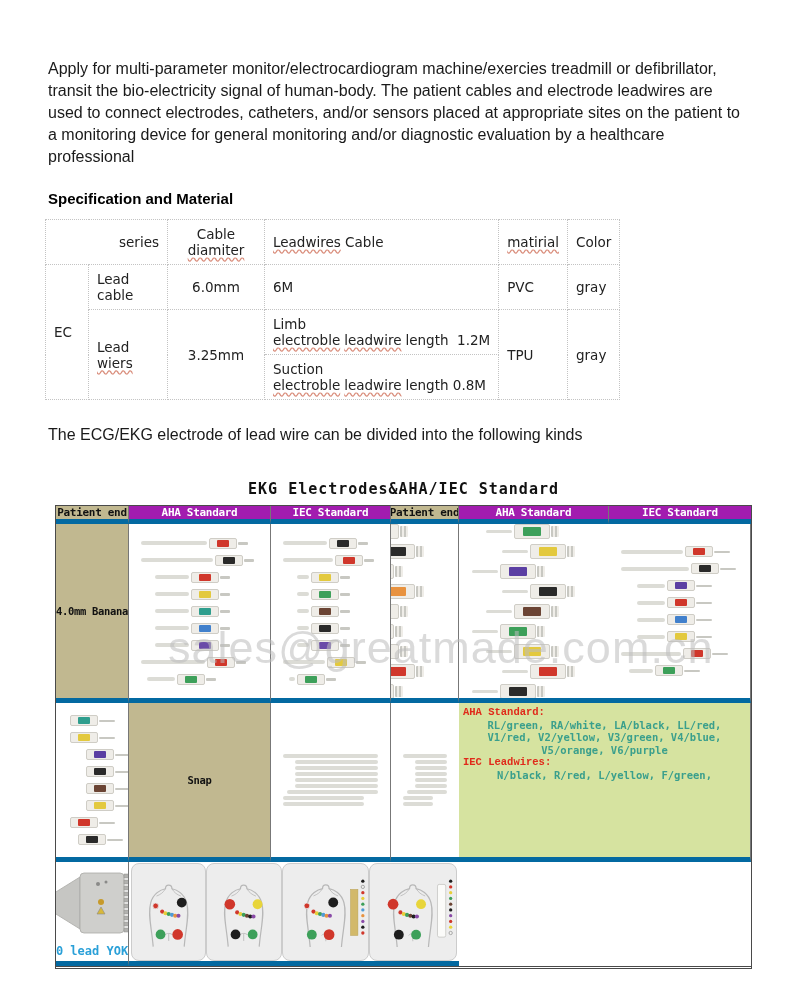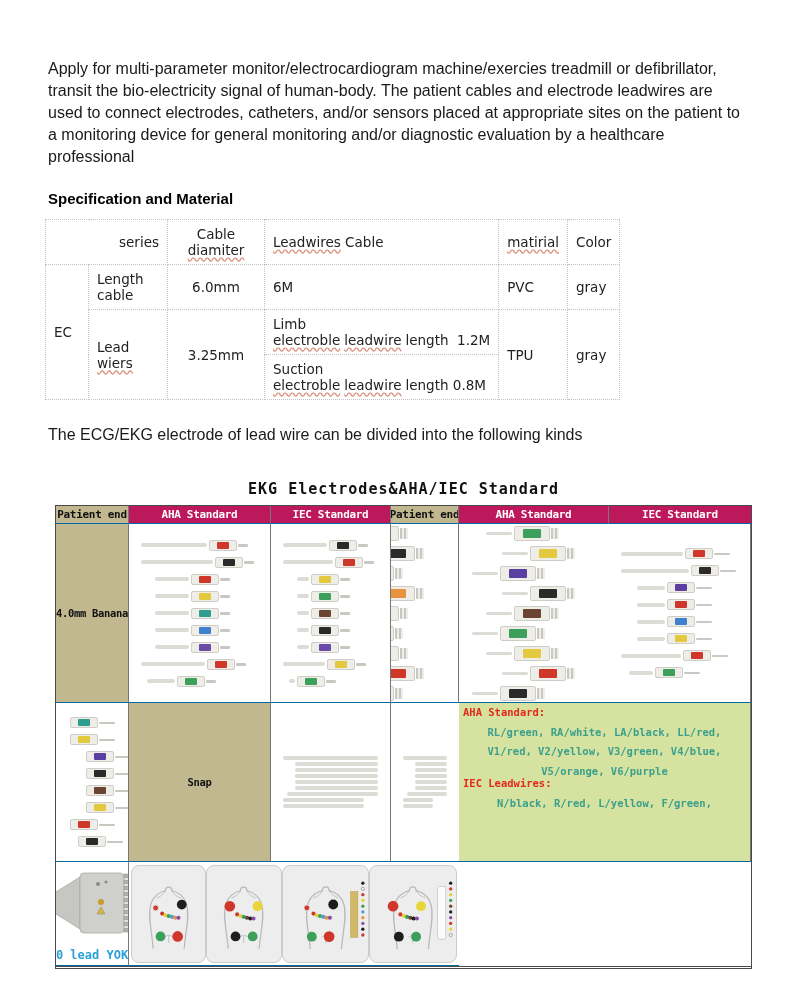--- a/index.html
+++ b/index.html
@@ -20,25 +20,25 @@
   table.spec td.c5{width:32px;}
   table.spec tr{height:45px;}
   .ta-r{text-align:right;}
   .sp{text-decoration:underline;text-decoration-style:wavy;text-decoration-color:#d98c7a;text-underline-offset:2px;}
   .gapL{margin-left:4px;}
 
   
   .fig-wrap{position:relative;margin-left:7px;margin-top:34px;width:697px;}
   .fig-title{font-family:"DejaVu Sans Mono",monospace;font-weight:bold;font-size:15px;letter-spacing:1px;text-align:center;margin-bottom:7px;color:#111;}
   .fig{display:grid;grid-template-columns:73px 142px 120px 68px 150px 142px;grid-template-rows:18px 179px 159px 104px;border:1px solid #4a4a4a;border-bottom:3px double #4a4a4a;position:relative;background:#fff;}
-  .cell{border-right:1px solid #777;border-bottom:1px solid #0369a1;box-sizing:border-box;overflow:hidden;position:relative;}
+  .cell{border-right:1px solid #777;border-bottom:5px solid #0369a1;box-sizing:border-box;overflow:hidden;position:relative;}
   .cell:last-child,.cr{border-right:none;}
   .hdr{display:flex;align-items:center;justify-content:center;font-family:"DejaVu Sans Mono",monospace;font-weight:bold;font-size:11px;letter-spacing:-0.3px;white-space:nowrap;}
   .hdr-tan{background:#c1b890;color:#111;}
-  .hdr-blue{background:#be185d;color:#fff;}
+  .hdr-blue{background:#a21caf;color:#fff;}
   .lbl{background:#c1b890;display:flex;align-items:center;justify-content:center;font-family:"DejaVu Sans Mono",monospace;font-weight:bold;font-size:10.5px;letter-spacing:-0.3px;color:#111;white-space:nowrap;}
 
   .photo-cell{background:#fff;display:flex;flex-direction:column;justify-content:center;padding:10px 12px;gap:6px;}
   .lead{display:flex;align-items:center;}
   .wire{flex:1;height:4px;background:#dcdcd6;border-radius:2px;}
   .conn{width:26px;height:9px;background:#efede8;border:1px solid #cfcdc6;border-radius:2px;display:flex;align-items:center;justify-content:center;margin-left:2px;flex:none;}
   .band{width:12px;height:7px;border-radius:1px;flex:none;}
   .tip{width:10px;height:3px;background:#c8c8c2;border-radius:1px;margin-left:1px;flex:none;}
 
   .style-banana .lead:nth-child(1){margin-right:10px;}
@@ -63,22 +63,22 @@
   .style-grabber .lead:nth-child(odd){margin-right:16px;}
   .style-grabber .lead:nth-child(3n){margin-right:30px;}
 
   .style-snap{gap:2px;}
   .style-snap .lead:nth-child(n+2):nth-child(-n+6){margin-left:12px;}
   .style-snap .lead:nth-child(7){margin-left:4px;}
   .style-snap .lead:nth-child(n+8){margin-right:14px;}
 
   
   .std-cell{grid-column:span 2;background:#d6e3a0;font-family:"DejaVu Sans Mono",monospace;font-size:10.5px;line-height:12.5px;padding:3px 4px;font-weight:bold;}
-  .std-title{color:#e02a1a;text-align:left;}
-  .std-line{color:#3a9f8c;text-align:center;margin-top:7px;}
+  .std-title{color:#e02a1a;text-align:left;font-family:Liberation Mono, monospace;}
+  .std-line{color:#3a9f8c;text-align:center;}
   .yoke-cell{background:#fff;display:flex;flex-direction:column;align-items:center;justify-content:space-between;padding:6px 4px 3px 4px;}
   .yoke-label{font-family:"DejaVu Sans Mono",monospace;font-weight:bold;font-size:12px;color:#2aa0d8;white-space:nowrap;}
   .torso-cell{grid-column:span 3;background:#fff;display:flex;align-items:center;justify-content:space-evenly;padding:2px;}
   .torso-card{background:#ededed;border:1px solid #ccc;border-radius:8px;}
 
   .watermark{position:absolute;left:112px;top:116px;font-size:45px;letter-spacing:1px;color:#bdbdbd;opacity:.55;white-space:nowrap;pointer-events:none;z-index:5;font-family:"Liberation Sans",sans-serif;}
 </style>
 </head>
 <body>
 
@@ -102,21 +102,21 @@
     <tbody>
         <tr>
       <td class="c0 c1 ta-r" colspan="2">series</td>
       <td class="c2"><span>Cable </span><span class="sp">diamiter</span></td>
       <td class="c3"><span class="sp">Leadwires</span><span> Cable</span></td>
       <td class="c4"><span class="sp">matirial</span></td>
       <td class="c5">Color</td>
     </tr>
     <tr>
       <td class="c0" rowspan="3">EC</td>
-      <td class="c1">Length cable</td>
+      <td class="c1">Lead cable</td>
       <td class="c2">6.0mm</td>
       <td class="c3">6M</td>
       <td class="c4">PVC</td>
       <td class="c5">gray</td>
     </tr>
     <tr>
       <td class="c1" rowspan="2"><span>Lead </span><span class="sp">wiers</span></td>
       <td class="c2" rowspan="2">3.25mm</td>
       <td class="c3"><span>Limb </span><span class="sp">electroble</span><span class="sp gapL">leadwire</span><span class="gapL">length&nbsp;&nbsp;1.2M</span></td>
       <td class="c4" rowspan="2">TPU</td>
@@ -687,16 +687,17 @@
             <circle cx="98" cy="38" r="2" fill="#6b4434"></circle>
               <circle cx="98" cy="45" r="2" fill="#1e1e1e"></circle>
             <circle cx="98" cy="52" r="2" fill="#8a4ba8"></circle>
               <circle cx="98" cy="59" r="2" fill="#d0372b"></circle>
             <circle cx="98" cy="66" r="2" fill="#e8d53a"></circle>
               <circle cx="98" cy="73" r="2" fill="#f2f2ef" stroke="#999"></circle>
           </g>
         </svg>
       </div>
 
+      <div class="watermark">sales@greatmade.com.cn</div>
     </div>
   </div>
 
 </div>
 
 </body></html>

